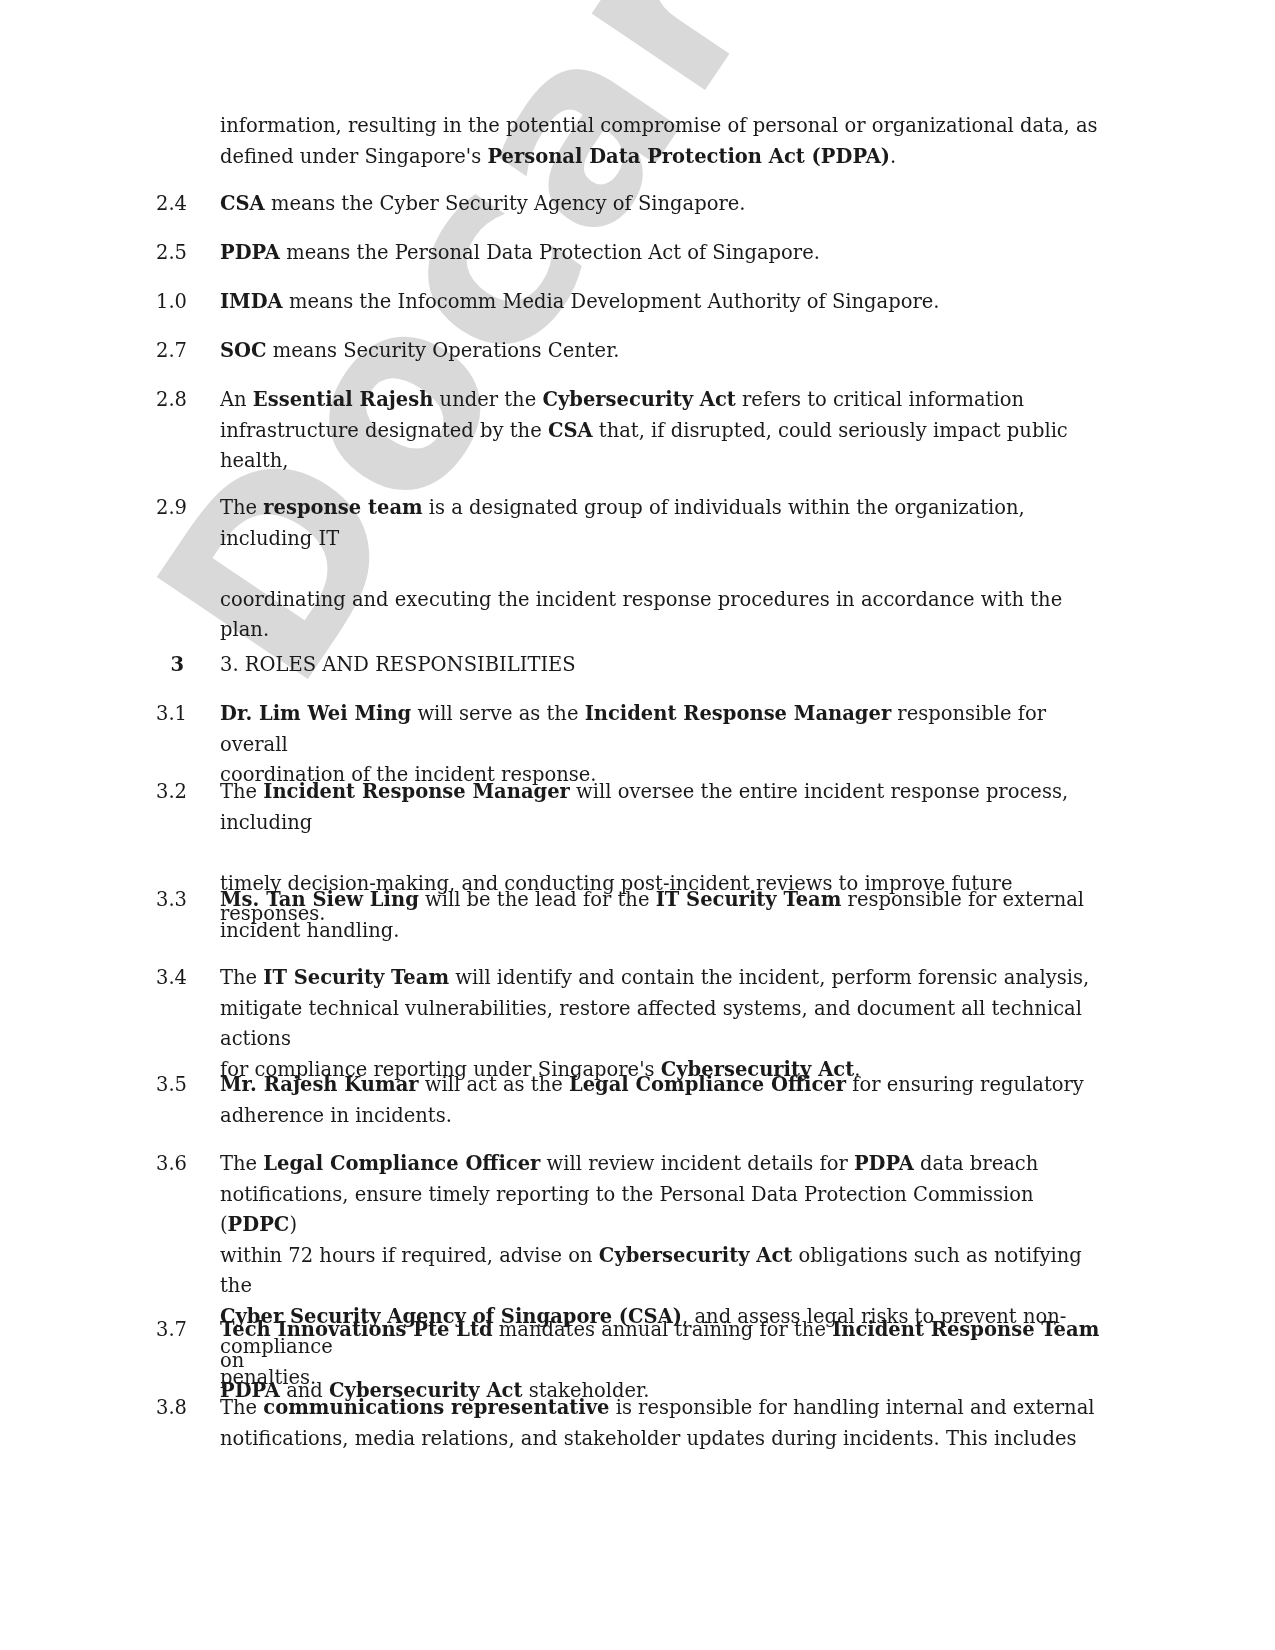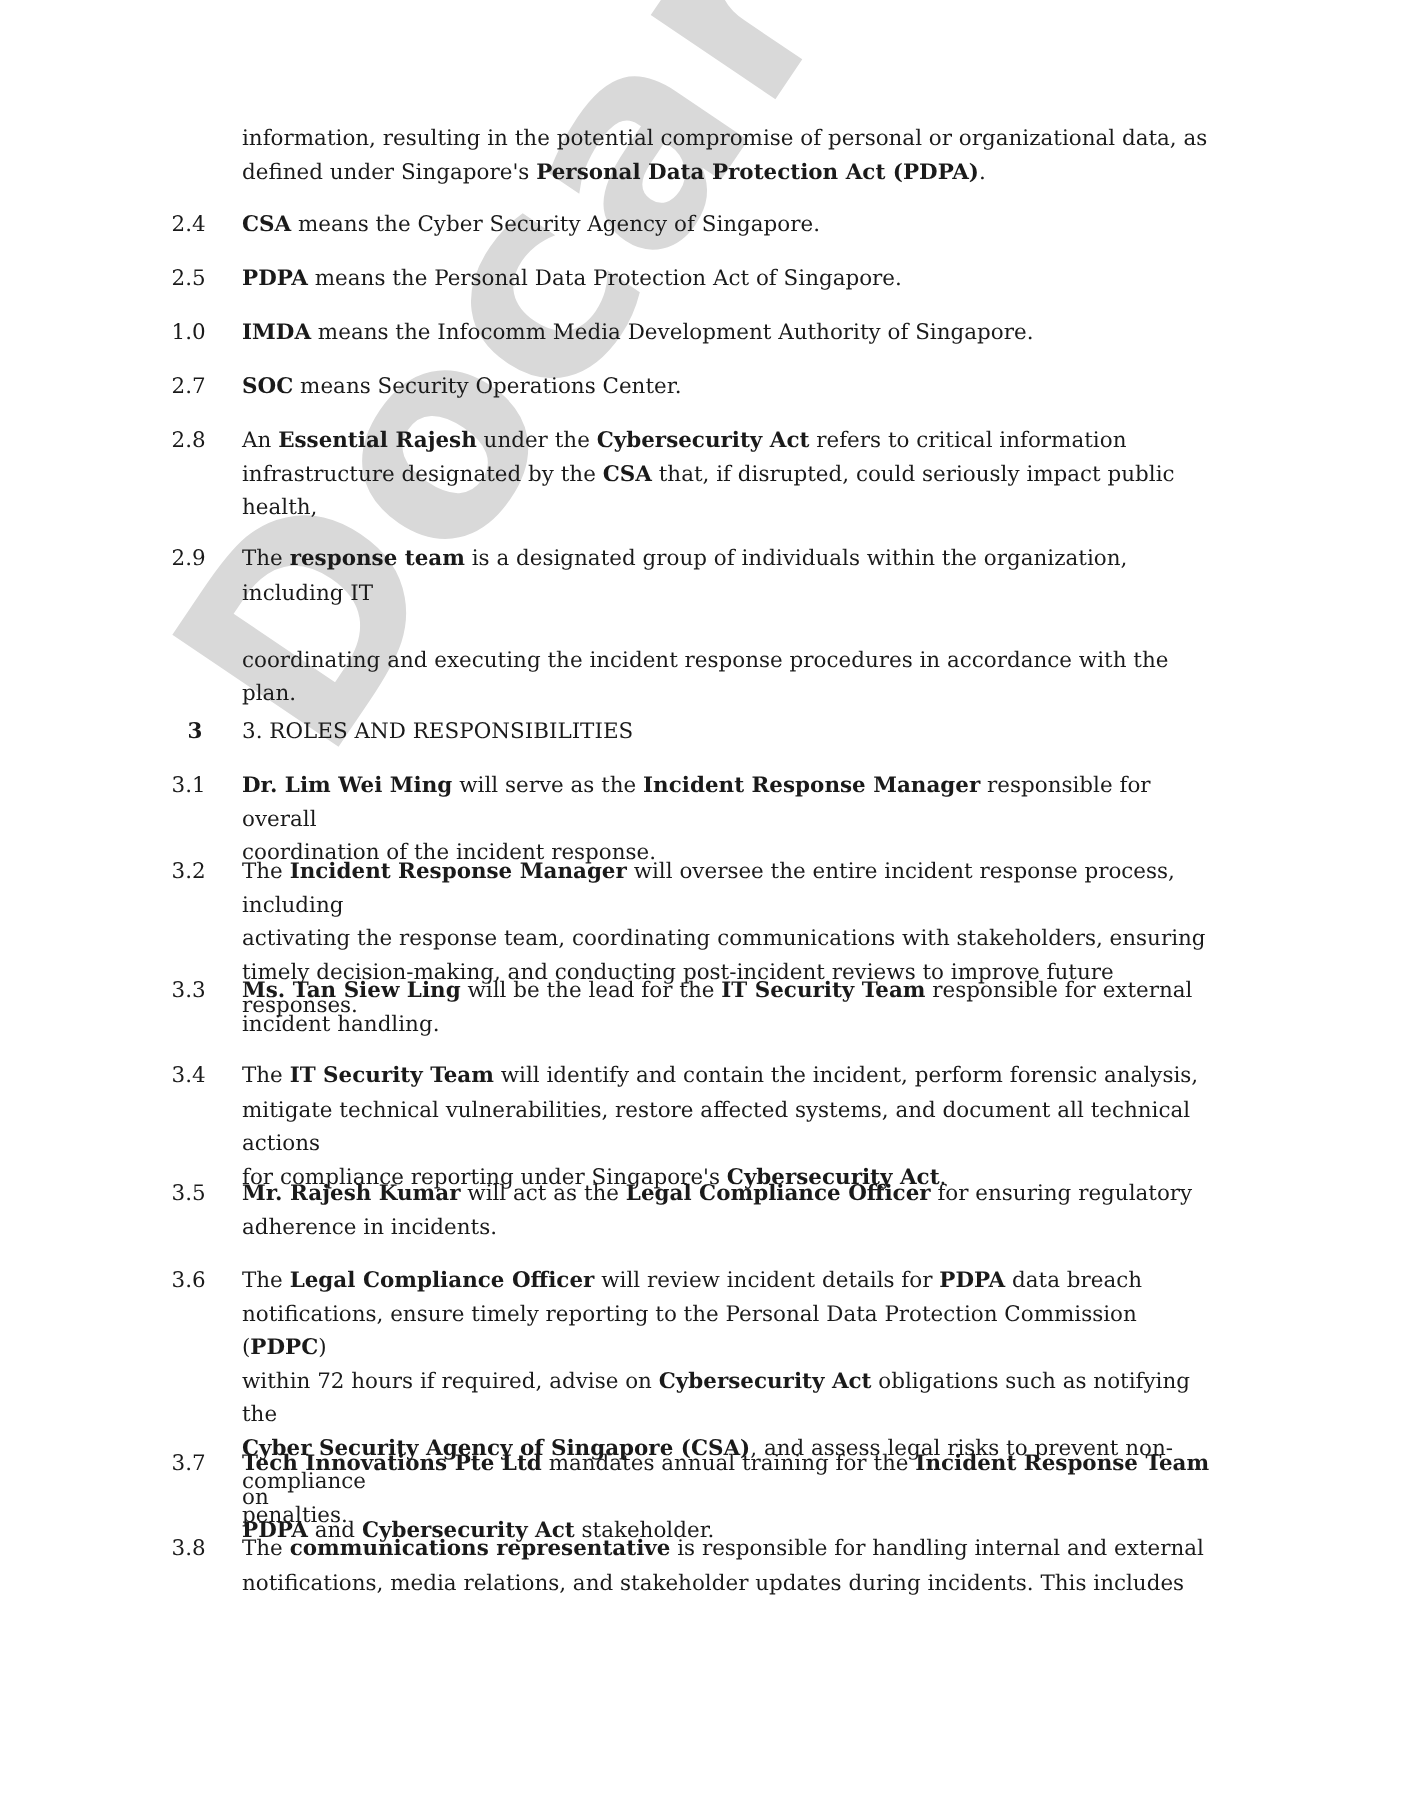--- a/index.html
+++ b/index.html
@@ -81,21 +81,21 @@
       <div class="text">
         <b>Dr. Lim Wei Ming</b><span> will serve as the </span><b>Incident Response Manager</b><span> responsible for overall</span><br>
         <span>coordination of the incident response.</span>
       </div>
     </div>
 
     <div class="para" style="top:777px;">
       <span class="num">3.2</span>
       <div class="text">
         <span>The </span><b>Incident Response Manager</b><span> will oversee the entire incident response process, including</span><br>
-        <span>activating the response team, coordinating communications with stakeholders, ensuring</span><br>
+        <br>
         <span>timely decision-making, and conducting post-incident reviews to improve future responses.</span>
       </div>
     </div>
 
     <div class="para" style="top:885px;">
       <span class="num">3.3</span>
       <div class="text">
         <b>Ms. Tan Siew Ling</b><span> will be the lead for the </span><b>IT Security Team</b><span> responsible for external</span><br>
         <span>incident handling.</span>
       </div>

